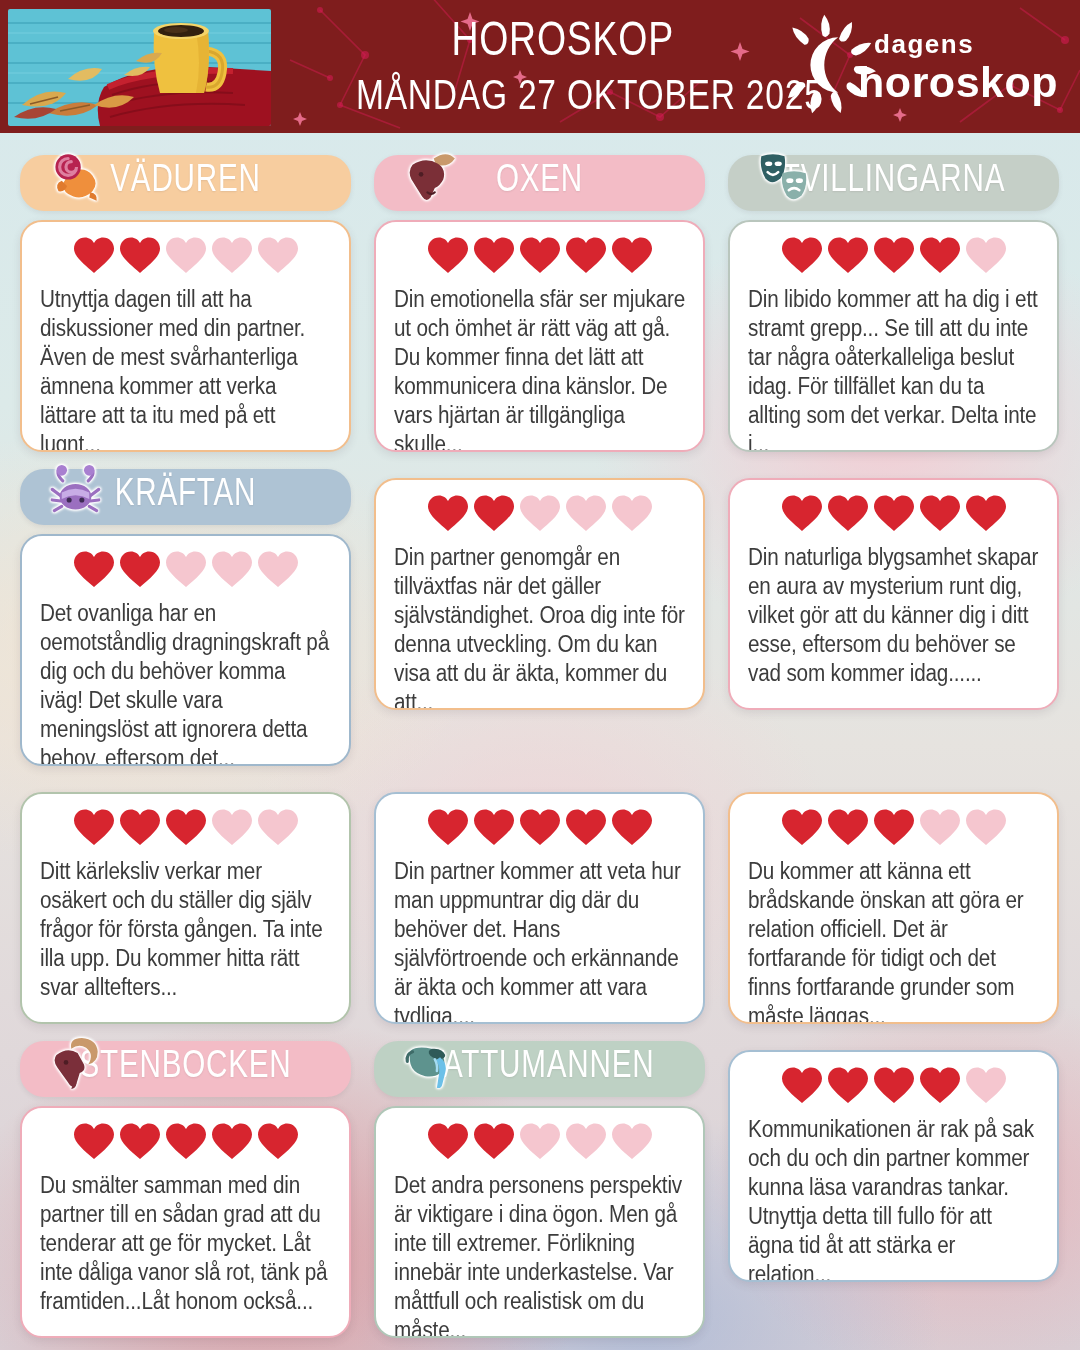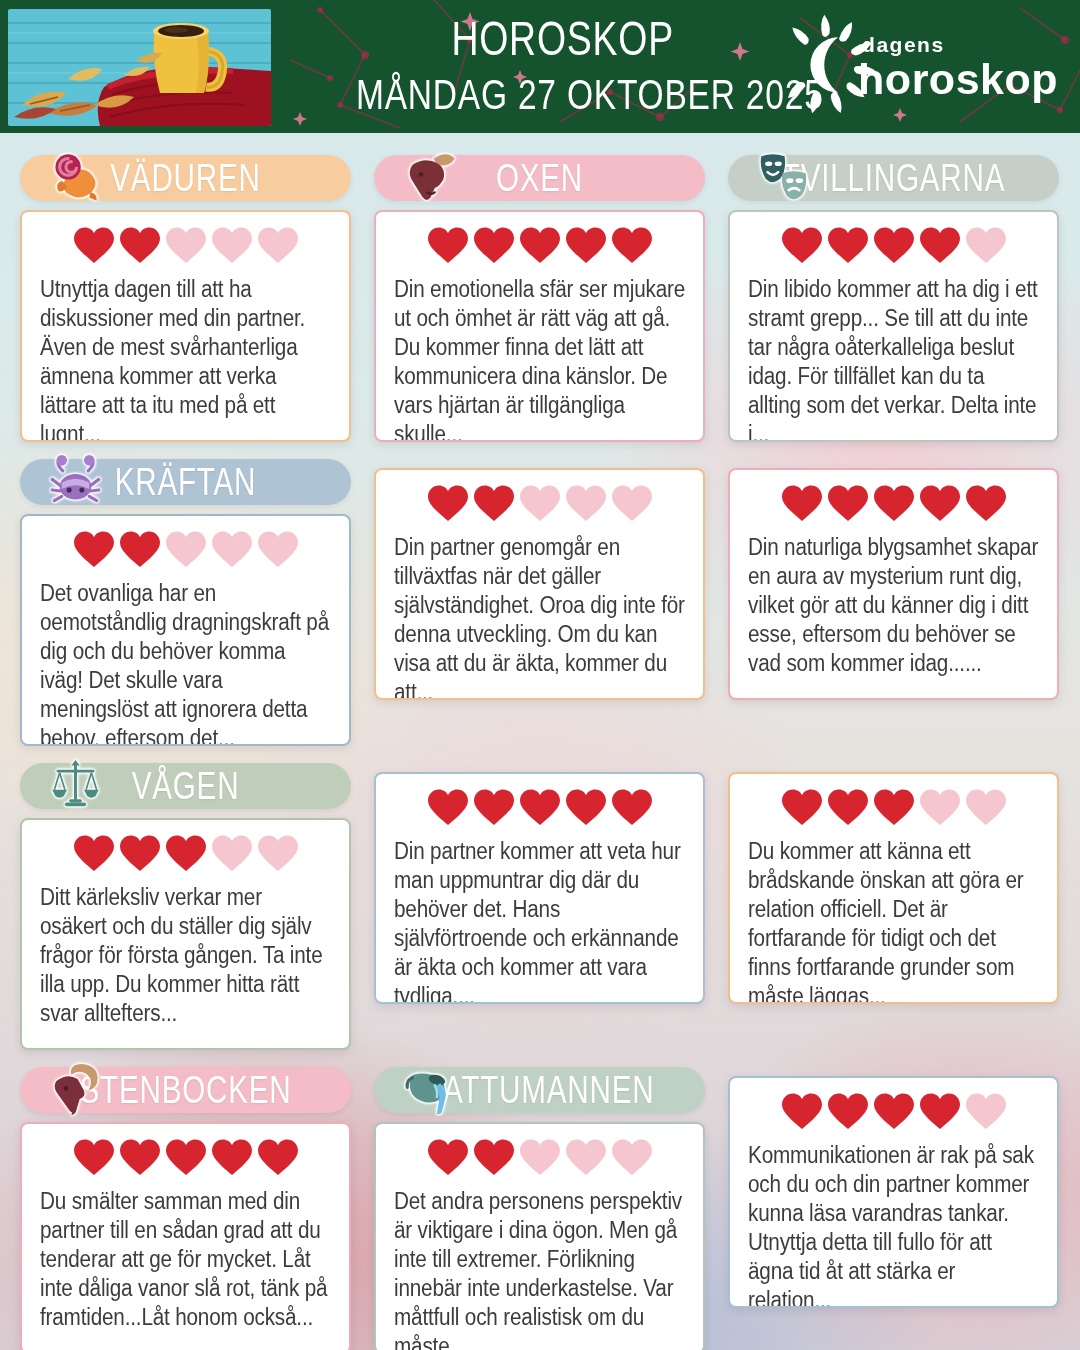--- a/index.html
+++ b/index.html
@@ -9,61 +9,61 @@
     background:
       radial-gradient(420px 300px at 82% 32%, rgba(247,199,208,.80), rgba(247,199,208,0) 70%),
       radial-gradient(500px 320px at 12% 48%, rgba(248,228,205,.70), rgba(248,228,205,0) 70%),
       radial-gradient(420px 300px at 50% 62%, rgba(244,205,212,.55), rgba(244,205,212,0) 70%),
       radial-gradient(460px 340px at 25% 93%, rgba(216,108,116,.55), rgba(216,108,116,0) 70%),
       radial-gradient(420px 300px at 60% 98%, rgba(140,170,215,.50), rgba(140,170,215,0) 70%),
       radial-gradient(380px 280px at 90% 88%, rgba(235,150,160,.50), rgba(235,150,160,0) 70%),
       linear-gradient(180deg,#D7E9EC 0%,#DCEAE9 30%,#E6E3DF 55%,#E0D8DA 78%,#D9D0D6 100%);
   }
   .banner{
-    position:relative;height:133px;background:#14532d;overflow:hidden;
+    position:relative;height:133px;background:#7f1d1d;overflow:hidden;
   }
   .constellation{position:absolute;inset:0;width:100%;height:100%;}
   .photo{
     position:absolute;left:8px;top:9px;width:263px;height:117px;border-radius:2px;overflow:hidden;z-index:3;
   }
   .photo svg{display:block;width:100%;height:100%;}
   .titles{
     position:absolute;left:290px;right:245px;top:13px;text-align:center;color:#fff;z-index:2;
   }
   .squeeze{display:inline-block;transform:scaleX(.78);transform-origin:50% 50%;white-space:nowrap;}
   .t1{font-size:48px;line-height:52px;letter-spacing:1px;}
   .t2{font-size:43px;line-height:50px;margin-top:4px;letter-spacing:1px;}
   .brand{position:absolute;right:22px;top:10px;display:flex;align-items:center;z-index:2;color:#fff;}
   .sun{width:104px;height:110px;display:inline-block;}
   .sun svg{width:100%;height:100%;}
   .brand-text{display:flex;flex-direction:column;margin-left:-20px;margin-top:6px;}
-  .b1{font-size:21px;font-weight:700;letter-spacing:1.5px;margin-left:4px;}
+  .b1{font-size:26px;font-weight:700;letter-spacing:1.5px;margin-left:16px;}
   .b2{font-size:43px;font-weight:700;letter-spacing:.5px;margin-top:-2px;}
 
   .grid{
     position:absolute;top:155px;left:20px;
     display:grid;grid-template-columns:repeat(3,331px);column-gap:23px;row-gap:17px;
   }
   .card{width:331px;}
   .pill{
-    position:relative;height:46px;border-radius:24px;background:var(--hdr);
+    position:relative;height:56px;border-radius:24px;background:var(--hdr);
     box-shadow:0 2px 5px rgba(80,70,80,.10);
   }
   .icon{
     position:absolute;left:28px;top:-5px;width:55px;height:55px;z-index:2;
     filter:drop-shadow(0 0 1.2px #fff) drop-shadow(0 0 1.2px #fff) drop-shadow(0 0 1px #fff);
   }
   .icon svg{width:100%;height:100%;display:block;}
   .sname{
     display:block;text-align:center;font-size:38px;line-height:46px;color:#fff;
     letter-spacing:1px;text-shadow:0 1px 2px rgba(90,70,70,.12);
   }
   .bodycard{
     margin-top:9px;height:228px;background:#fff;border:2px solid var(--brd);
-    border-radius:8px;box-shadow:0 3px 9px rgba(70,60,75,.12);overflow:hidden;
+    border-radius:22px;box-shadow:0 3px 9px rgba(70,60,75,.12);overflow:hidden;
   }
   .hearts{display:flex;justify-content:center;gap:6px;margin-top:15px;height:38px;}
   .heart{width:40px;height:37px;}
   .heart svg{width:100%;height:100%;display:block;}
   .heart.f{color:#D7252F;}
   .heart.e{color:#F5C6CF;}
   .txt{
     margin:10px 0 0 18px;width:324px;transform:scaleX(.9);transform-origin:left top;
     font-size:23px;line-height:29px;color:#3C3C3C;letter-spacing:-.2px;
   }
@@ -430,42 +430,20 @@
               <svg viewBox="0 0 32 29">
                 <path fill="currentColor" d="M16 28.5 C8.6 21.8 0 15.6 0 8.8 C0 3.9 3.9 0 8.8 0 C11.9 0 14.7 1.8 16 4.5 C17.3 1.8 20.1 0 23.2 0 C28.1 0 32 3.9 32 8.8 C32 15.6 23.4 21.8 16 28.5 Z"></path>
               </svg>
             </span>
           </div>
       <p class="txt">Din naturliga blygsamhet skapar en aura av mysterium runt dig, vilket gör att du känner dig i ditt esse, eftersom du behöver se vad som kommer idag......</p>
     </div>
   </section>
 
   <section class="card" style="--hdr: #BFCEBA; --brd: #B2C4AC;">
-    <div class="pill">
-      <span class="icon">
-            <svg viewBox="0 0 52 52">
-              <g fill="#4D8A80">
-                <rect x="24.6" y="6" width="2.8" height="34" rx="1.4"></rect>
-                <rect x="8" y="11" width="36" height="2.8" rx="1.4"></rect>
-                <path d="M26 2 l4 5 h-8 Z"></path>
-                <path d="M4 30 h14 l-3 6 q-4 3 -8 0 Z"></path>
-                <path d="M34 30 h14 l-3 6 q-4 3 -8 0 Z"></path>
-                <rect x="16" y="42" width="20" height="3.5" rx="1.7"></rect>
-                <rect x="20" y="39" width="12" height="3" rx="1.5"></rect>
-              </g>
-              <g stroke="#4D8A80" stroke-width="1.6" fill="none">
-                <path d="M11 14 l-5 16"></path>
-                <path d="M11 14 l5 16"></path>
-                <path d="M41 14 l-5 16"></path>
-                <path d="M41 14 l5 16"></path>
-              </g>
-            </svg>
-          </span>
-      <span class="sname squeeze">VÅGEN</span>
-    </div>
     <div class="bodycard">
       <div class="hearts">
             <span class="heart f">
               <svg viewBox="0 0 32 29">
                 <path fill="currentColor" d="M16 28.5 C8.6 21.8 0 15.6 0 8.8 C0 3.9 3.9 0 8.8 0 C11.9 0 14.7 1.8 16 4.5 C17.3 1.8 20.1 0 23.2 0 C28.1 0 32 3.9 32 8.8 C32 15.6 23.4 21.8 16 28.5 Z"></path>
               </svg>
             </span>
             <span class="heart f">
               <svg viewBox="0 0 32 29">
                 <path fill="currentColor" d="M16 28.5 C8.6 21.8 0 15.6 0 8.8 C0 3.9 3.9 0 8.8 0 C11.9 0 14.7 1.8 16 4.5 C17.3 1.8 20.1 0 23.2 0 C28.1 0 32 3.9 32 8.8 C32 15.6 23.4 21.8 16 28.5 Z"></path>

